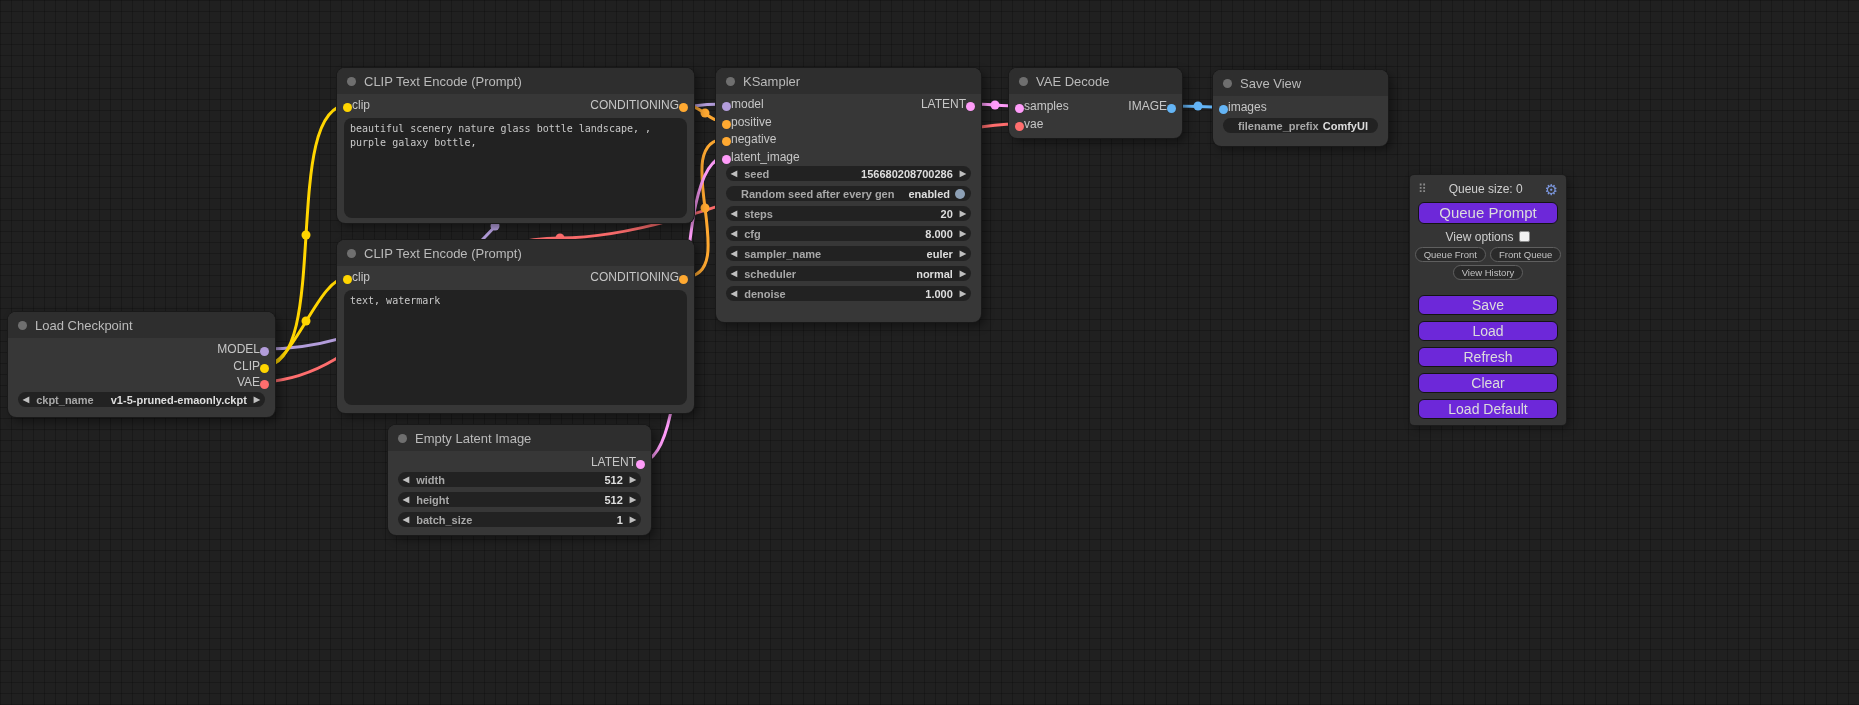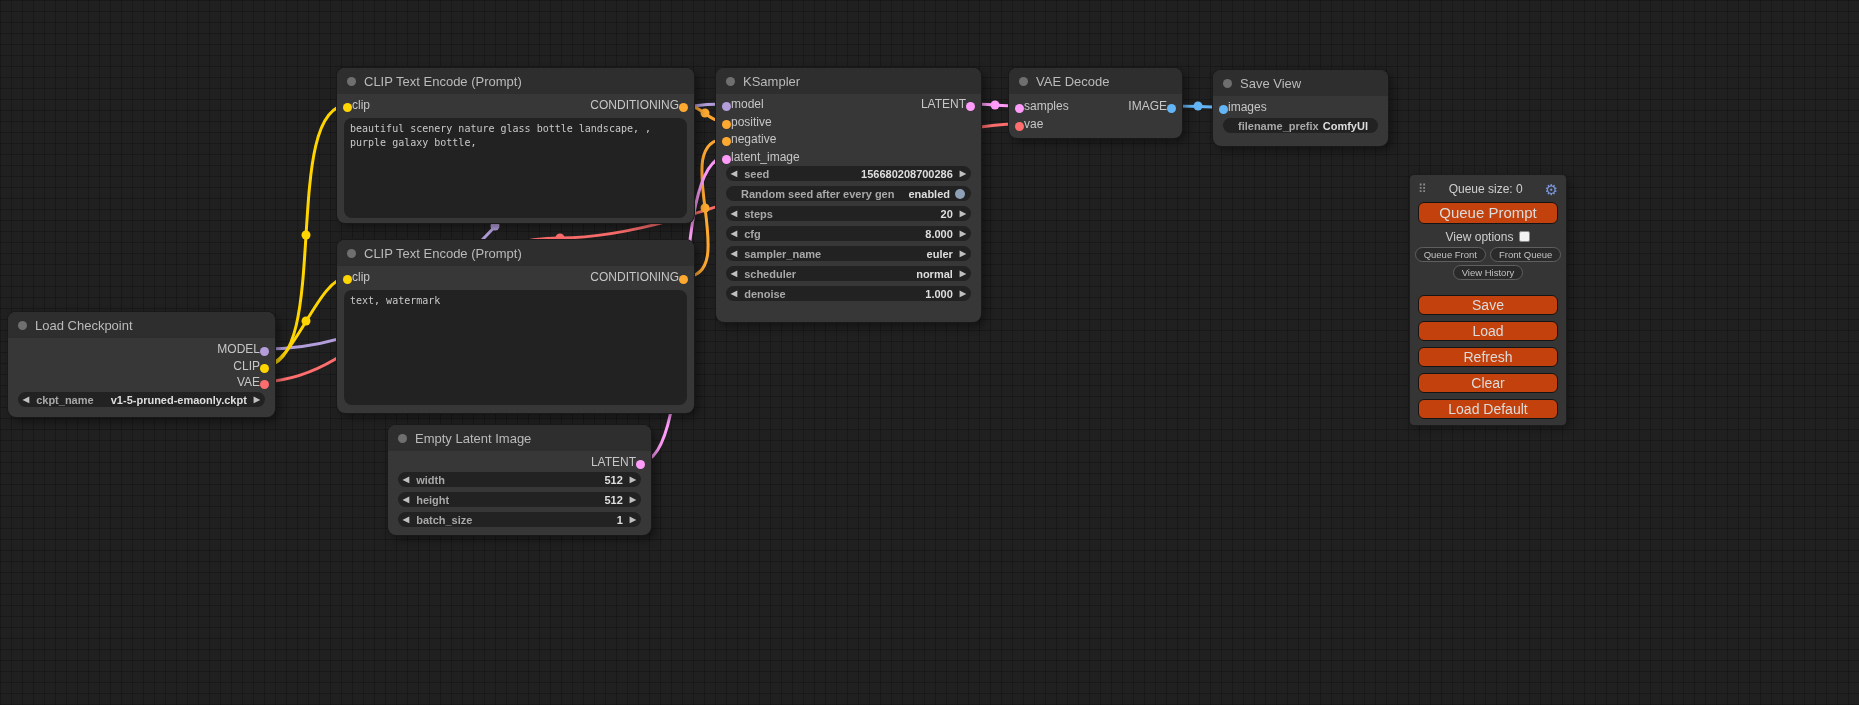--- a/index.html
+++ b/index.html
@@ -64,21 +64,21 @@
     position: absolute; left: 1410px; top: 175px; width: 156px; height: 250px; z-index: 3;
     background: #353535; border-radius: 4px; padding: 5px 8px;
     box-shadow: 0 0 0 1px #1c1c1c, 3px 3px 8px rgba(0,0,0,0.4);
   }
   .mhead { display: flex; align-items: center; height: 18px; }
   .handle { color: #8a8a8a; font-size: 12px; cursor: grab; }
   .qsize { flex: 1; text-align: center; font-size: 12px; color: #cfcfcf; }
   .gear { font-size: 15px; line-height: 1; cursor: pointer; }
   .btn {
     display: block; width: 140px; margin: 6px auto 0; height: 20px; line-height: 18px;
-    text-align: center; background: #c2410c; color: #dcdcdc;
+    text-align: center; background: #6d28d9; color: #dcdcdc;
     border: 1px solid #141414; border-radius: 6px; font-size: 14px; cursor: pointer;
   }
   .btn.qp { height: 22px; line-height: 20px; font-size: 15px; margin-top: 4px; }
   .extra {
     display: flex; align-items: center; justify-content: center; gap: 6px;
     height: 15px; margin-top: 5px; font-size: 12px; color: #cfcfcf;
   }
   .checkbox { width: 11px; height: 11px; background: #f2f2f2; border: 1px solid #8a8a8a; border-radius: 2px; cursor: pointer; }
   .srow { display: flex; justify-content: center; gap: 4px; margin-top: 3px; }
   .sbtn {

